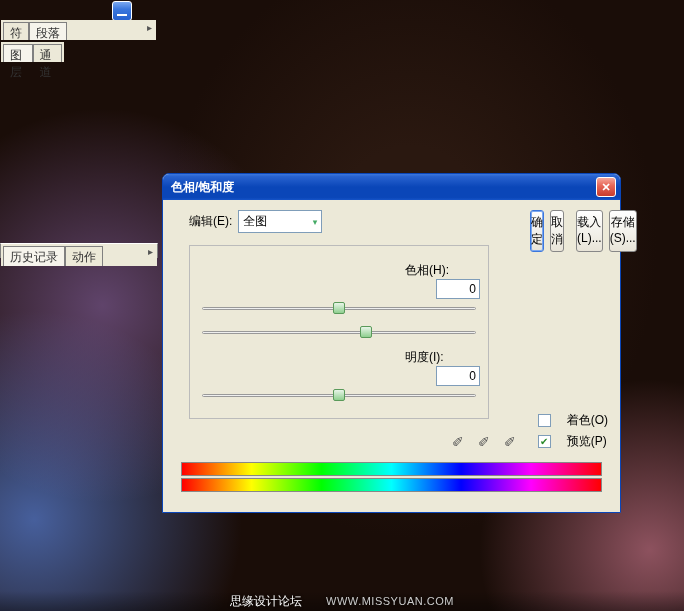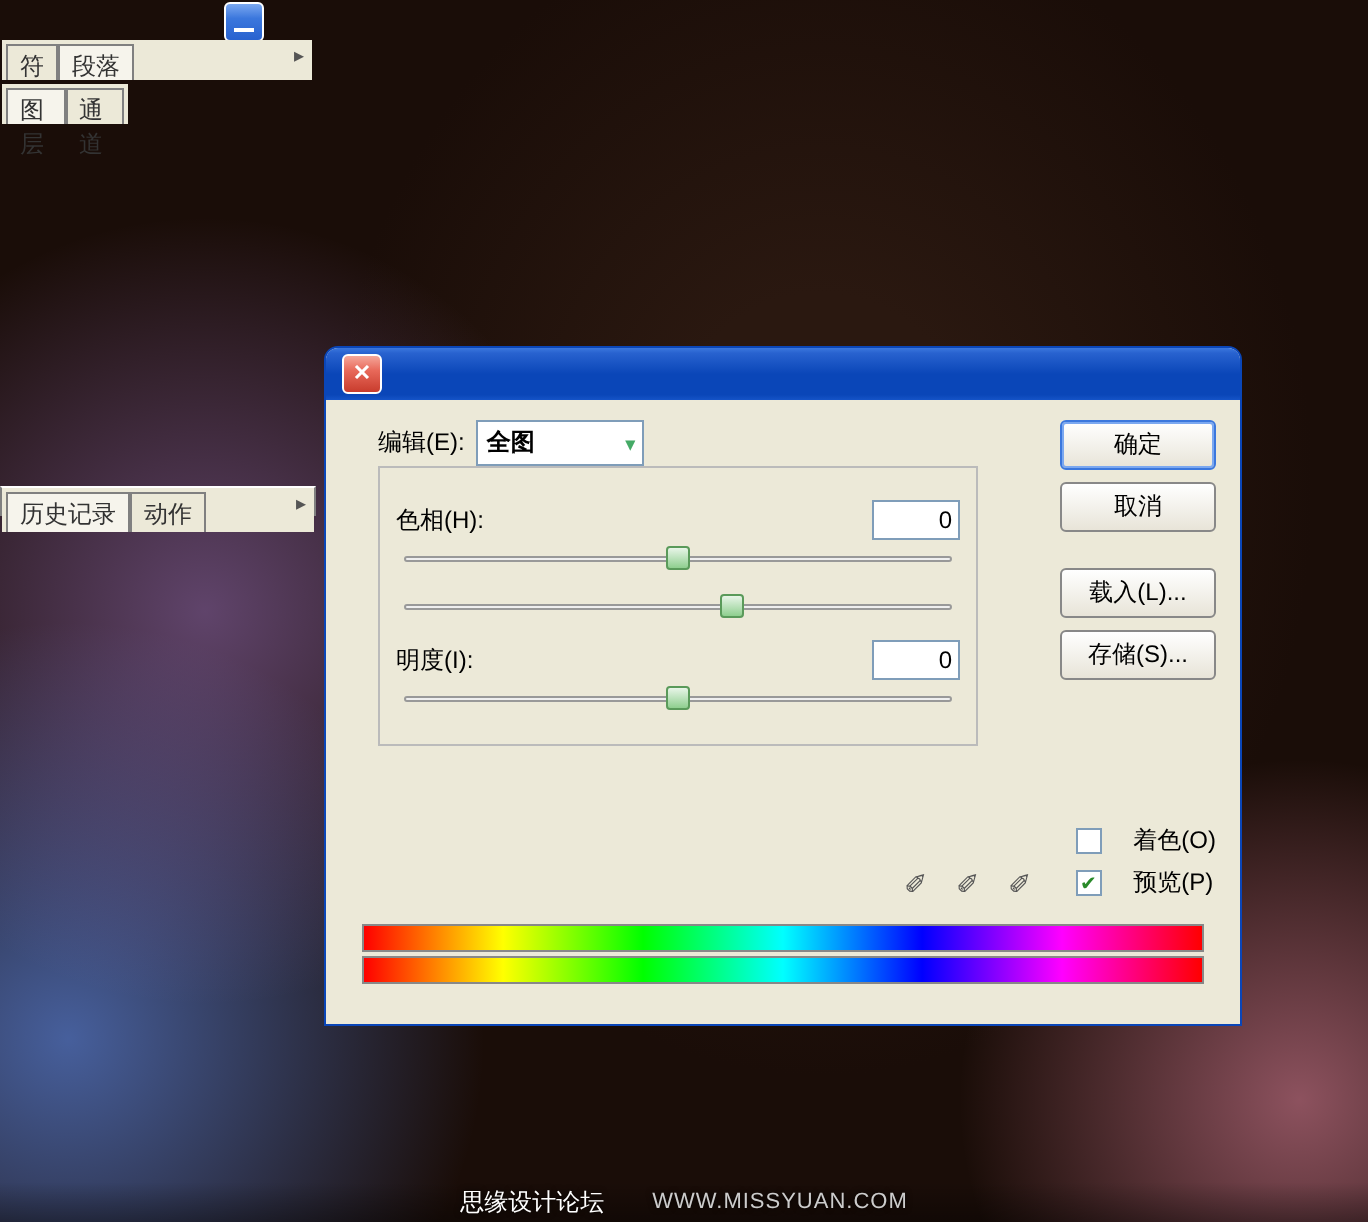--- a/index.html
+++ b/index.html
@@ -63,33 +63,33 @@
 .thumb { width:28px; height:24px; border:1px solid #666; background:#888; }
 .thumb.sel { outline:2px solid #3b77dd; }
 
 
 .hs-dialog {
   position:absolute; left:162px; top:173px; width:459px; height:340px;
   background:#ece9d8; border:1px solid #0a46b8;
   border-top-left-radius: 7px; border-top-right-radius: 7px;
 }
 .hs-body { padding:10px 12px; position:relative; height:calc(100% - 26px); }
-.edit-row { display:flex; align-items:center; gap:6px; }
-.combo { width:84px; border:1px solid #7f9db9; background:#fff; padding:2px 4px; display:flex; justify-content:space-between; align-items:center;font-weight:bold; }
+.edit-row { display:flex; align-items:center; gap:6px; margin-bottom:12px; }
+.combo { width:84px; border:1px solid #7f9db9; background:#fff; padding:2px 4px; display:flex; justify-content:space-between; align-items:center; }
 .combo .arrow { color:#4a6; font-size:9px; }
 
 .fieldset { border:1px solid #bbb; padding:10px 8px 6px; margin-left:14px; width:300px; position:relative; }
-.sl-row { display:flex; align-items:center; margin:6px 0 2px; }
+.sl-row { display:flex; align-items:flex-end; margin:6px 0 2px;flex-direction:column; }
 .sl-label { width:75px; text-align:left; }
 .sl-input { width:44px; border:1px solid #7f9db9; padding:2px 3px; text-align:right; background:#fff; margin-left:auto; }
 .slider { position:relative; height:16px; margin:0 4px 8px; }
 .slider-track { position:absolute; left:0; right:0; top:6px; height:3px; border:1px solid #999; background:#efefef; border-radius:2px; }
 .slider-thumb { position:absolute; top:1px; width:12px; height:12px; background:linear-gradient(#e8f5e8,#8fcf8f); border:1px solid #5a9a5a; border-radius:2px; transform:translateX(-50%); }
 
-.right-col { position:absolute; right:12px; top:10px; width:78px; display:flex; flex-direction:column; gap:6px; }
+.right-col { position:absolute; right:12px; top:10px; width:78px; display:flex; flex-direction:row; gap:6px; }
 .btn { border:1px solid #888; background:linear-gradient(#fff,#e8e4d8); padding:3px 0; text-align:center; border-radius:3px; }
 .btn.default { border:1px solid #3b77dd; box-shadow:0 0 0 1px #7ba8f0 inset; }
 
 .check-col { position:absolute; right:12px; bottom:62px; display:flex; flex-direction:column; gap:4px; }
 .check-row { display:flex; align-items:center; gap:16px; }
 .chk { width:13px; height:13px; border:1px solid #7f9db9; background:#fff; display:flex; align-items:center; justify-content:center; font-size:10px; color:#2a8a2a; }
 
 .eyedroppers { position:absolute; right:100px; bottom:62px; display:flex; gap:10px; }
 .eyedrop { width:16px; height:16px; color:#555; font-size:14px; }
 
@@ -160,20 +160,21 @@
     <div class="layer-row">
       <div class="eye">👁</div>
       <div class="thumb" style="background:linear-gradient(135deg,#6a4a5a,#2a1a1a);"></div>
       <span style="font-style:italic;">背景</span>
     </div>
   </div>
 </div>
 
 <div class="hs-dialog">
   <div class="xp-titlebar">
+    <span class="title-text">色相/饱和度</span>
     <div class="xp-close">✕</div>
   </div>
   <div class="hs-body">
     <div class="edit-row">
       <span style="margin-left:14px;">编辑(E):</span>
       <div class="combo">
         <span>全图</span>
         <span class="arrow">▾</span>
       </div>
     </div>

